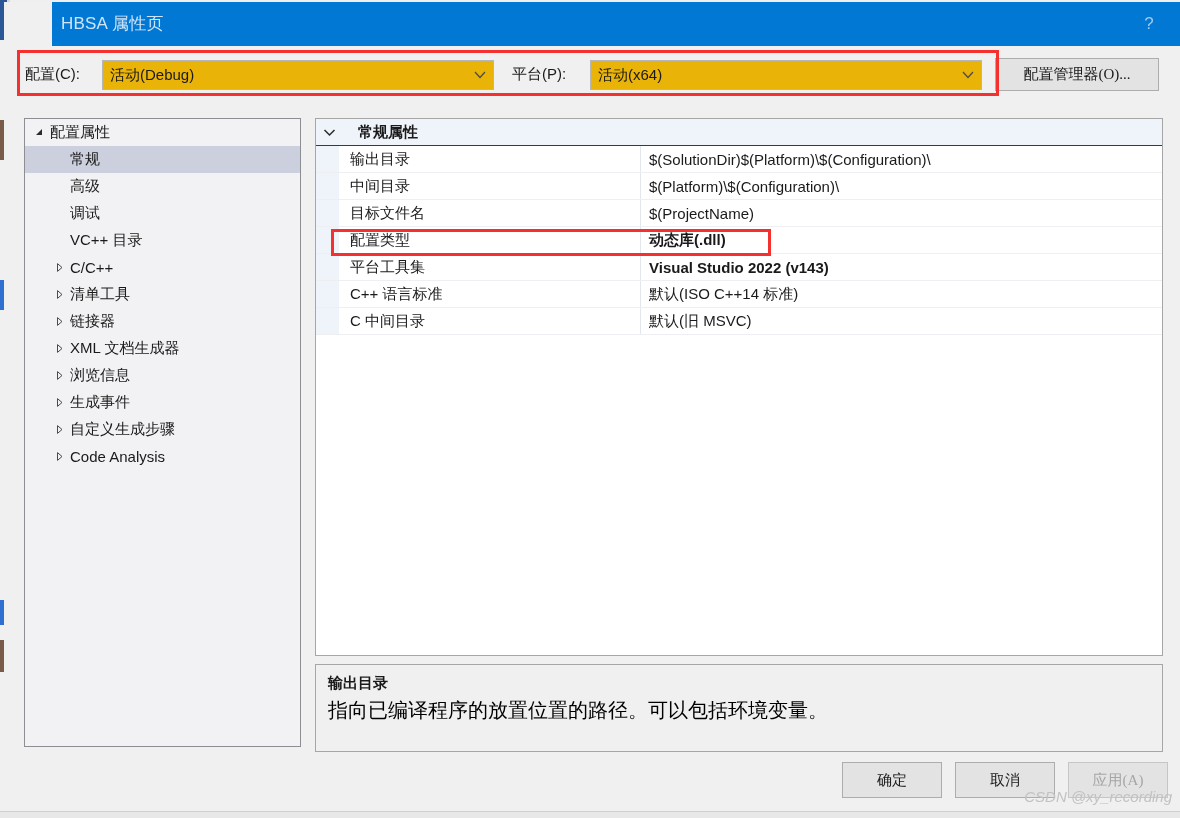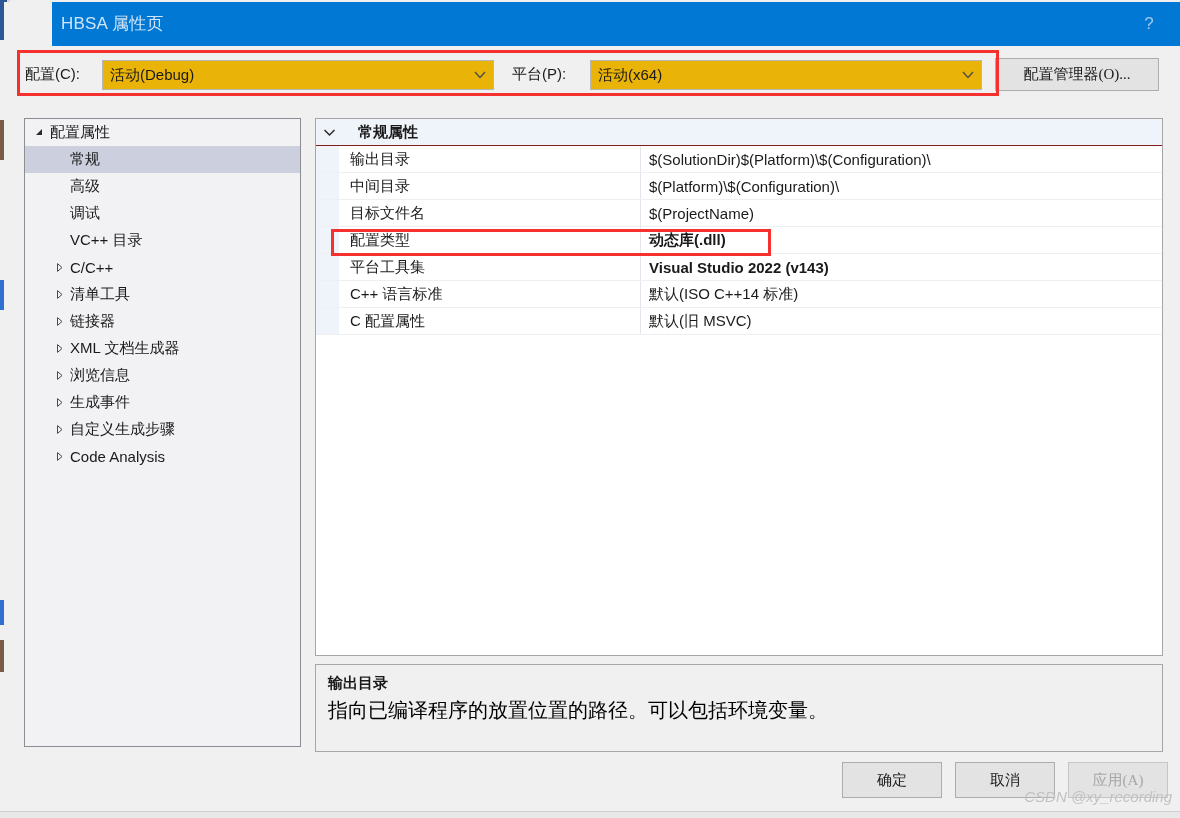--- a/index.html
+++ b/index.html
@@ -485,21 +485,21 @@
           <div class="grid-name">平台工具集</div>
           <div class="grid-value bold">Visual Studio 2022 (v143)</div>
         </div>
         <div class="grid-row">
           <div class="grid-gutter"></div>
           <div class="grid-name">C++ 语言标准</div>
           <div class="grid-value">默认(ISO C++14 标准)</div>
         </div>
         <div class="grid-row">
           <div class="grid-gutter"></div>
-          <div class="grid-name">C 配置属性</div>
+          <div class="grid-name">C 中间目录</div>
           <div class="grid-value">默认(旧 MSVC)</div>
         </div>
       </div>
   </div>
 
   <div class="redbox" style="left:327px; top:227px; width:440px; height:27px;"></div>
 
   <div class="descpanel">
     <div class="desc-title">输出目录</div>
     <div class="desc-body">指向已编译程序的放置位置的路径。可以包括环境变量。</div>

